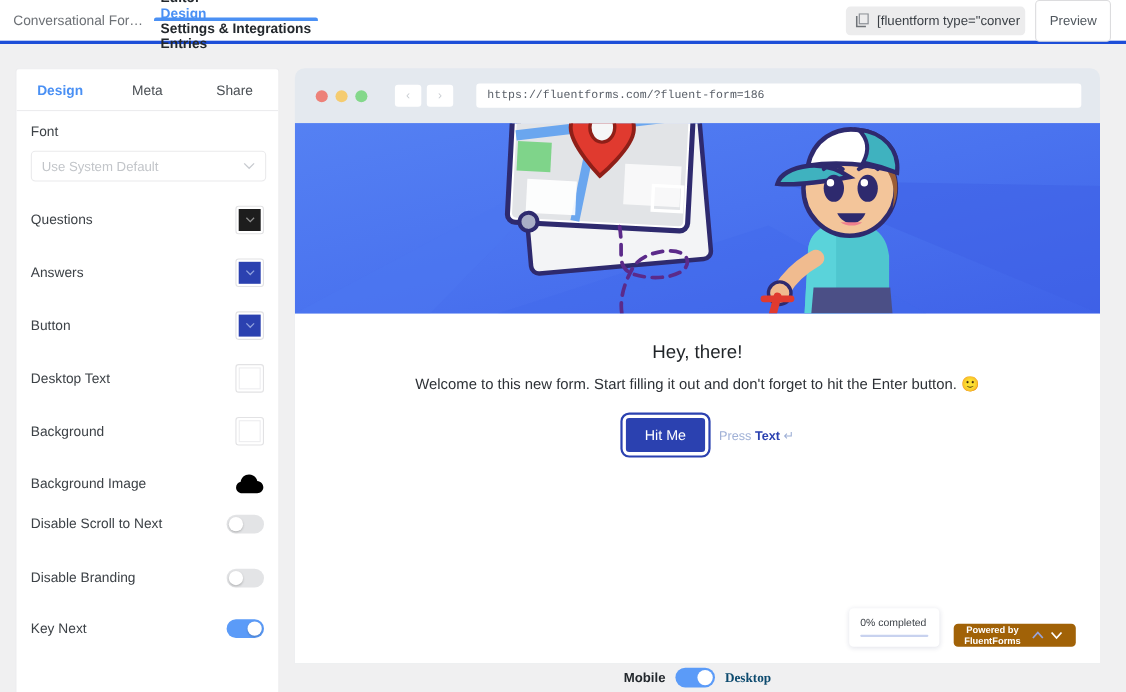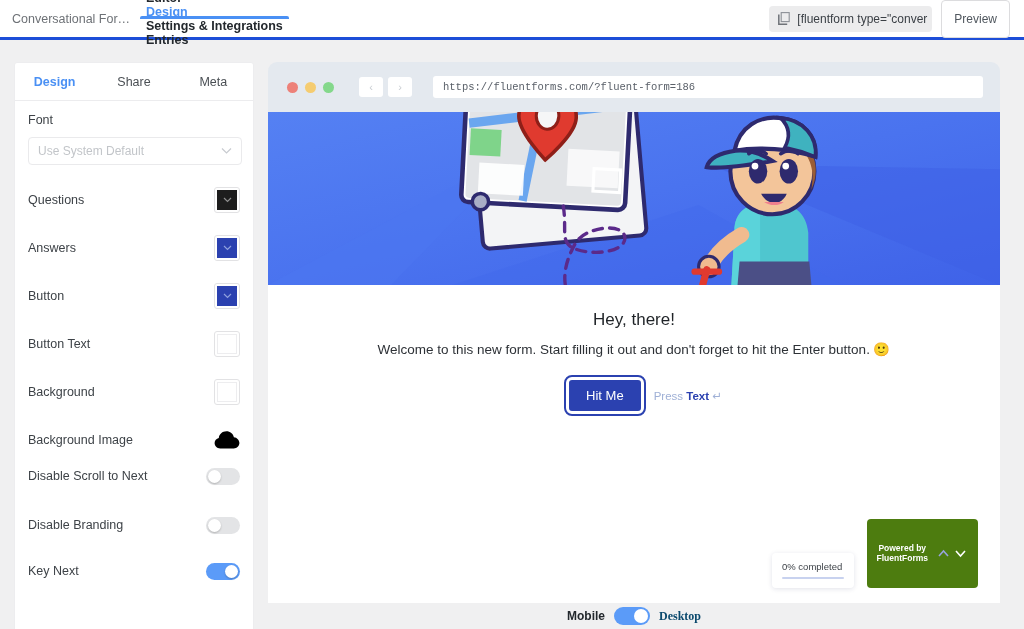--- a/index.html
+++ b/index.html
@@ -193,23 +193,23 @@
     padding: 8px 10px 9px 10px; width: 82px;
   }
   .progress-label { font-size: 9.5px; color: #3d4248; white-space: nowrap; }
   .progress-track {
     margin-top: 5px; height: 2px; background: #c8d2ef; border-radius: 2px;
   }
   .progress-fill { height: 100%; width: 0%; background: #2b41b0; border-radius: 2px; }
 
   .branding {
     position: absolute; right: 22px; bottom: 15px;
-    background: #4d7c0f; border-radius: 4px;
+    background: #a16207; border-radius: 4px;
     display: flex; align-items: center; gap: 8px;
-    padding: 24px 10px; cursor: pointer;
+    padding: 0 10px; cursor: pointer;
   }
   .branding-text {
     font-size: 8.5px; color: #fff; line-height: 1.25;
     text-align: center; font-weight: bold; white-space: nowrap;
   }
   .chevs { display: flex; gap: 2px; }
   .chev { width: 15px; height: 15px; cursor: pointer; }
 
   
   .device-bar {
@@ -247,22 +247,22 @@
       </svg>
       <span>[fluentform type="conver</span>
     </div>
     <button class="preview-btn">Preview</button>
   </div>
 </div>
 
 <div class="sidebar">
   <div class="side-tabs">
     <div class="side-tab active">Design</div>
+    <div class="side-tab">Meta</div>
     <div class="side-tab">Share</div>
-    <div class="side-tab">Meta</div>
   </div>
 
   <div class="side-body">
 
     <div class="field-label label-font">Font</div>
     <div class="select-box">
       <span>Use System Default</span>
       <svg class="select-caret" width="11" height="7" viewBox="0 0 11 7">
         <path d="M1 1 L5.5 5.5 L10 1" fill="none" stroke="#c8cbd0" stroke-width="1.2"></path>
       </svg>
@@ -295,21 +295,21 @@
       <div class="swatch">
         <div class="swatch-inner" style="background:#2b41b0;">
           <svg width="9" height="6" viewBox="0 0 9 6">
               <path d="M1 1 L4.5 4.5 L8 1" fill="none" stroke="#8fa0dd" stroke-width="1.2"></path>
             </svg>
         </div>
       </div>
     </div>
 
     <div class="opt-row" style="margin-top:22px;">
-      <span class="field-label">Button Text</span>
+      <span class="field-label">Desktop Text</span>
       <div class="swatch">
         <div class="swatch-inner" style="background:#ffffff;border:1px solid #ededef;"></div>
       </div>
     </div>
 
     <div class="opt-row" style="margin-top:22px;">
       <span class="field-label">Background</span>
       <div class="swatch">
         <div class="swatch-inner" style="background:#ffffff;border:1px solid #ededef;"></div>
       </div>

